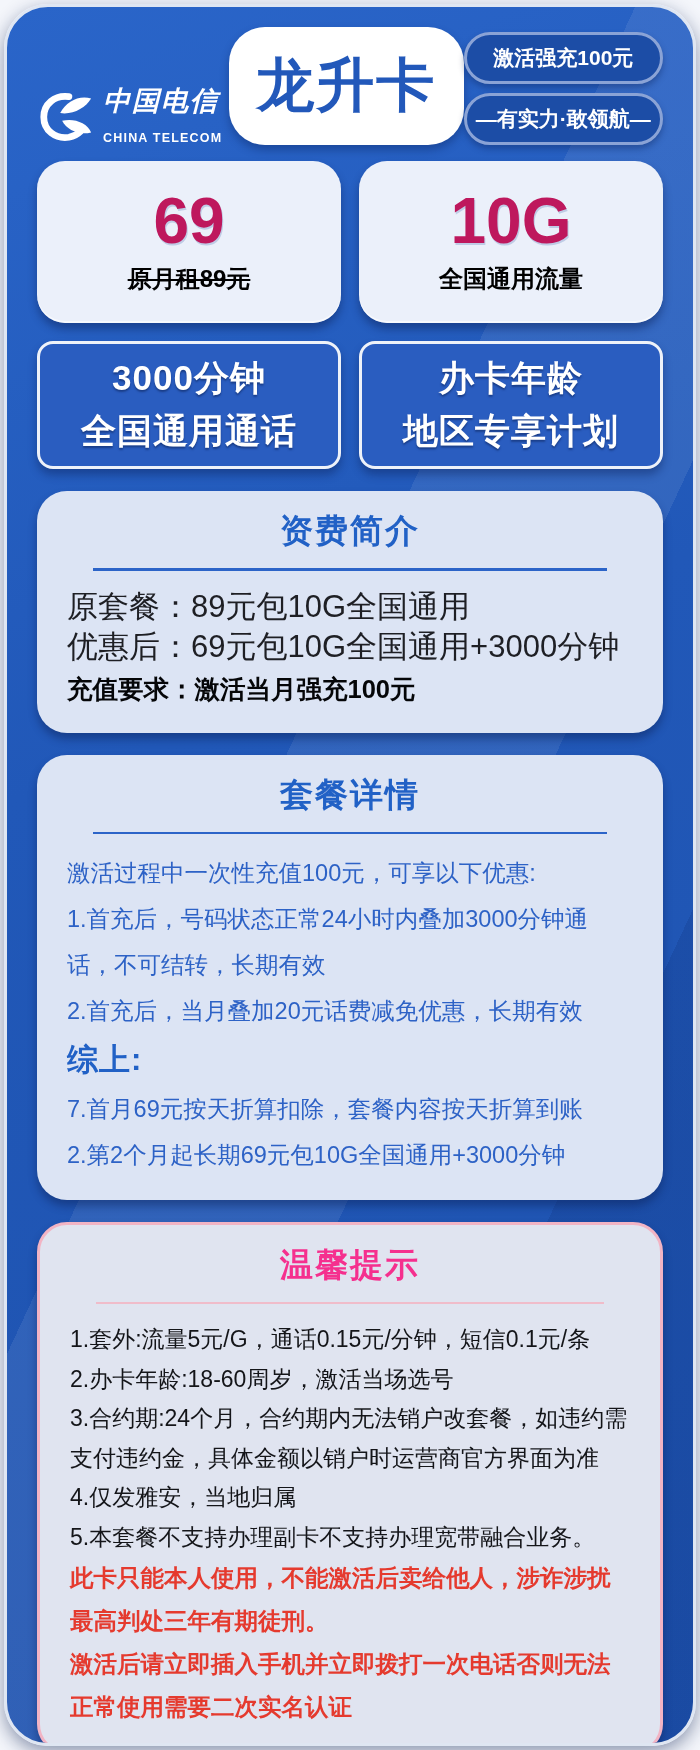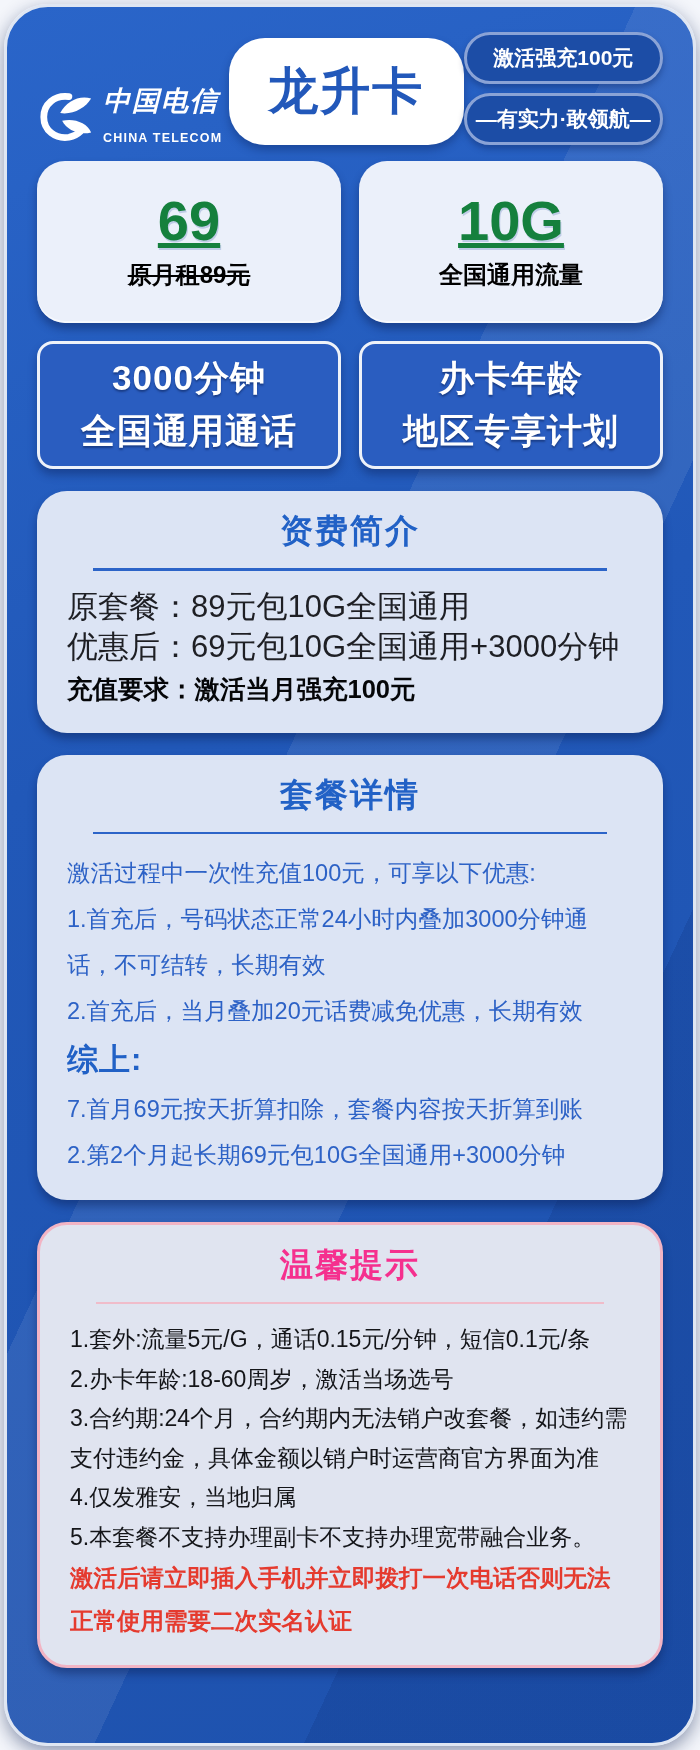--- a/index.html
+++ b/index.html
@@ -26,38 +26,38 @@
   .header { display:flex; align-items:flex-end; justify-content:space-between; height:112px; }
   .brand { display:flex; align-items:center; gap:8px; width:200px; color:#fff; }
   .brand svg { width:58px; height:58px; flex:0 0 auto; }
   .brand-text { display:flex; flex-direction:column; line-height:1.05; }
   .brand-cn { font-size:27px; font-weight:bold; letter-spacing:2px; font-style:italic; }
   .brand-en { font-size:12.5px; font-weight:bold; letter-spacing:1.2px; margin-top:16px; }
   .title-pill {
     background:#ffffff; border-radius:36px; padding:20px 26px; min-width:235px;
     text-align:center; box-shadow:0 5px 8px rgba(10,35,95,.4);
   }
-  .title-pill span { font-size:50px; font-weight:bold; color:#2258ba; letter-spacing:2px; }
+  .title-pill span { font-size:58px; font-weight:bold; color:#2258ba; letter-spacing:2px; }
   .badges { display:flex; flex-direction:column; gap:9px; width:208px; }
   .badge {
     background:#1c4da6; border:3px solid #8aa3d6; border-radius:26px;
     color:#fff; font-size:21px; font-weight:bold; text-align:center;
     padding:9px 4px; white-space:nowrap; box-shadow:0 4px 6px rgba(10,30,80,.35);
   }
 
   
   .grid2 { display:grid; grid-template-columns:1fr 1fr; gap:18px; }
   .stats1 { margin-top:16px; }
   .stat-card {
     background:#ebf0fa; border-radius:28px; height:162px;
     display:flex; flex-direction:column; align-items:center; justify-content:center;
     box-shadow:0 6px 8px rgba(10,30,85,.45), inset 0 -2px 0 rgba(255,255,255,.6);
   }
-  .stat-value { font-size:56px; font-weight:bold; color:#15803d; line-height:1.0;
-    text-shadow:1px 2px 0 rgba(180,195,225,.8);text-decoration:underline; }
+  .stat-value { font-size:64px; font-weight:bold; color:#be185d; line-height:1.0;
+    text-shadow:1px 2px 0 rgba(180,195,225,.8); }
   .stat-sub { font-size:24px; color:#000000; font-weight:bold; margin-top:10px; }
   .strike { text-decoration:line-through; text-decoration-thickness:2px; padding:0 8px; }
   .stats2 { margin-top:18px; }
   .feature-card {
     background:#2a5dc0; border:3.5px solid #eef2f9; border-radius:16px; height:128px;
     display:flex; flex-direction:column; align-items:center; justify-content:center;
     color:#fff; box-shadow:0 6px 8px rgba(10,30,85,.4); gap:6px;
   }
   .feature-line { font-size:35px; font-weight:bold; letter-spacing:1px;
     text-shadow:0 2px 2px rgba(10,30,80,.5); }
@@ -149,18 +149,19 @@
       </div>
 
       <div class="section tips">
         <div class="section-title">温馨提示</div>
         <hr class="divider">
         <div class="tip-line">1.套外:流量5元/G，通话0.15元/分钟，短信0.1元/条</div>
         <div class="tip-line">2.办卡年龄:18-60周岁，激活当场选号</div>
         <div class="tip-line">3.合约期:24个月，合约期内无法销户改套餐，如违约需支付违约金，具体金额以销户时运营商官方界面为准</div>
         <div class="tip-line">4.仅发雅安，当地归属</div>
         <div class="tip-line">5.本套餐不支持办理副卡不支持办理宽带融合业务。</div>
+        <div class="warn-line">此卡只能本人使用，不能激活后卖给他人，涉诈涉扰最高判处三年有期徒刑。</div>
         <div class="warn-line">激活后请立即插入手机并立即拨打一次电话否则无法正常使用需要二次实名认证</div>
       </div>
 
     </div>
   </div>
 </div>
 
 </body></html>

